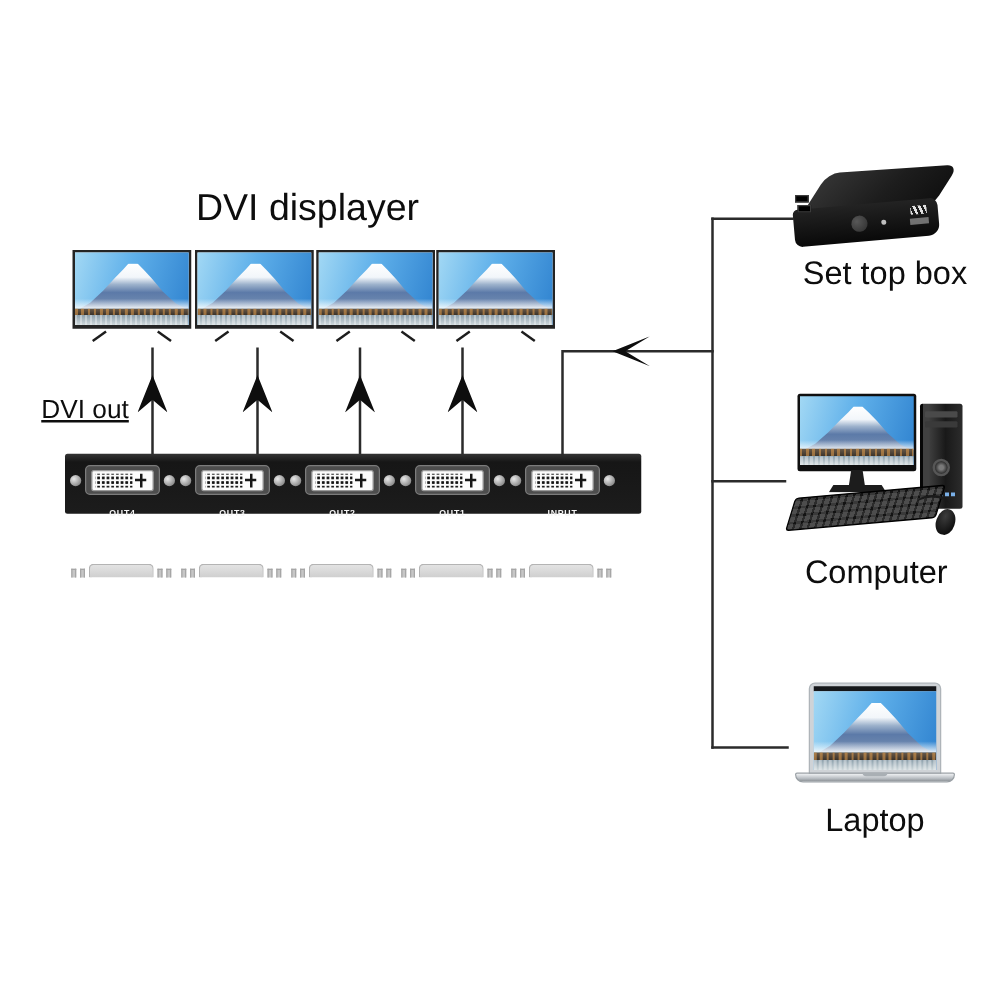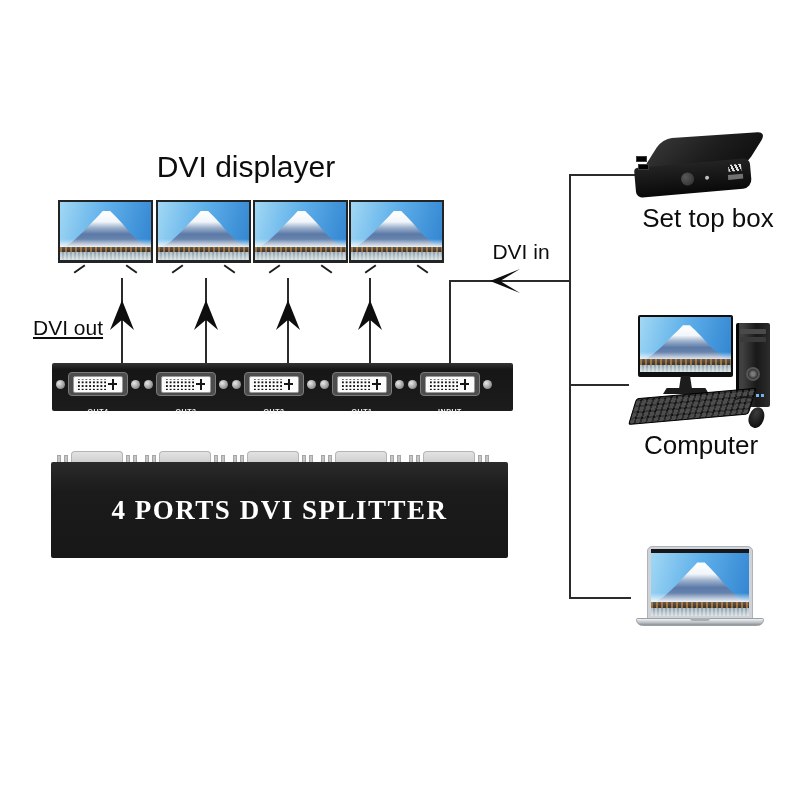--- a/index.html
+++ b/index.html
@@ -301,32 +301,28 @@
       <div class="nub"></div>
   </div>
   <div class="ctop" style="left:409px;">
     <div class="nub"></div>
       <div class="nub"></div>
       <div class="body"></div>
       <div class="nub"></div>
       <div class="nub"></div>
   </div>
 
-  <div class="front-panel">
-    <div class="front-title">4 PORTS DVI SPLITTER</div>
-  </div>
 
   <div class="line" style="left:569px; top:174px; width:2px; height:425px;"></div>
   <div class="line" style="left:569px; top:174px; width:66px; height:2px;"></div>
   <div class="line" style="left:450px; top:280px; width:121px; height:2px;"></div>
   <div class="line" style="left:449px; top:280px; width:2px; height:85px;"></div>
   <div class="line" style="left:569px; top:384px; width:60px; height:2px;"></div>
   <div class="line" style="left:569px; top:597px; width:62px; height:2px;"></div>
   <div class="arrow-left" style="left:490px; top:269px;"></div>
-  <div class="side-label" style="left:461px; top:240px; width:120px; text-align:center;">DVI in</div>
 
   <div class="stb">
     <div class="stb-top"></div>
     <div class="stb-front">
       <div class="stb-btn"></div>
       <div class="stb-led"></div>
       <div class="stb-logo-mark"></div>
       <div class="stb-badge"></div>
     </div>
     <div class="stb-portcut" style="left:6px; top:26px;"></div>
@@ -348,29 +344,30 @@
     <div class="pc-tower">
       <div class="tower-drive"></div>
       <div class="tower-emblem"></div>
       <div class="tower-sticker"></div>
       <div class="tower-ports"></div>
     </div>
     <div class="pc-keyboard"></div>
     <div class="pc-cable"></div>
     <div class="pc-mouse"></div>
   </div>
-  <div class="dev-label" style="left:601px; top:430px;">Computer</div>
+  <div class="dev-label" style="left:601px; top:442px;">Computer</div>
 
   <div class="laptop">
     <div class="lap-screen">
       <div class="lap-cam"></div>
       <div class="fuji">
           <div class="mtn"></div>
           <div class="haze"></div>
           <div class="city"></div>
           <div class="water"></div>
         </div>
     </div>
     <div class="lap-base"></div>
     <div class="lap-notch"></div>
   </div>
+  <div class="dev-label" style="left:600px; top:641px;">Laptop</div>
 
 </div>
 
 </body></html>

